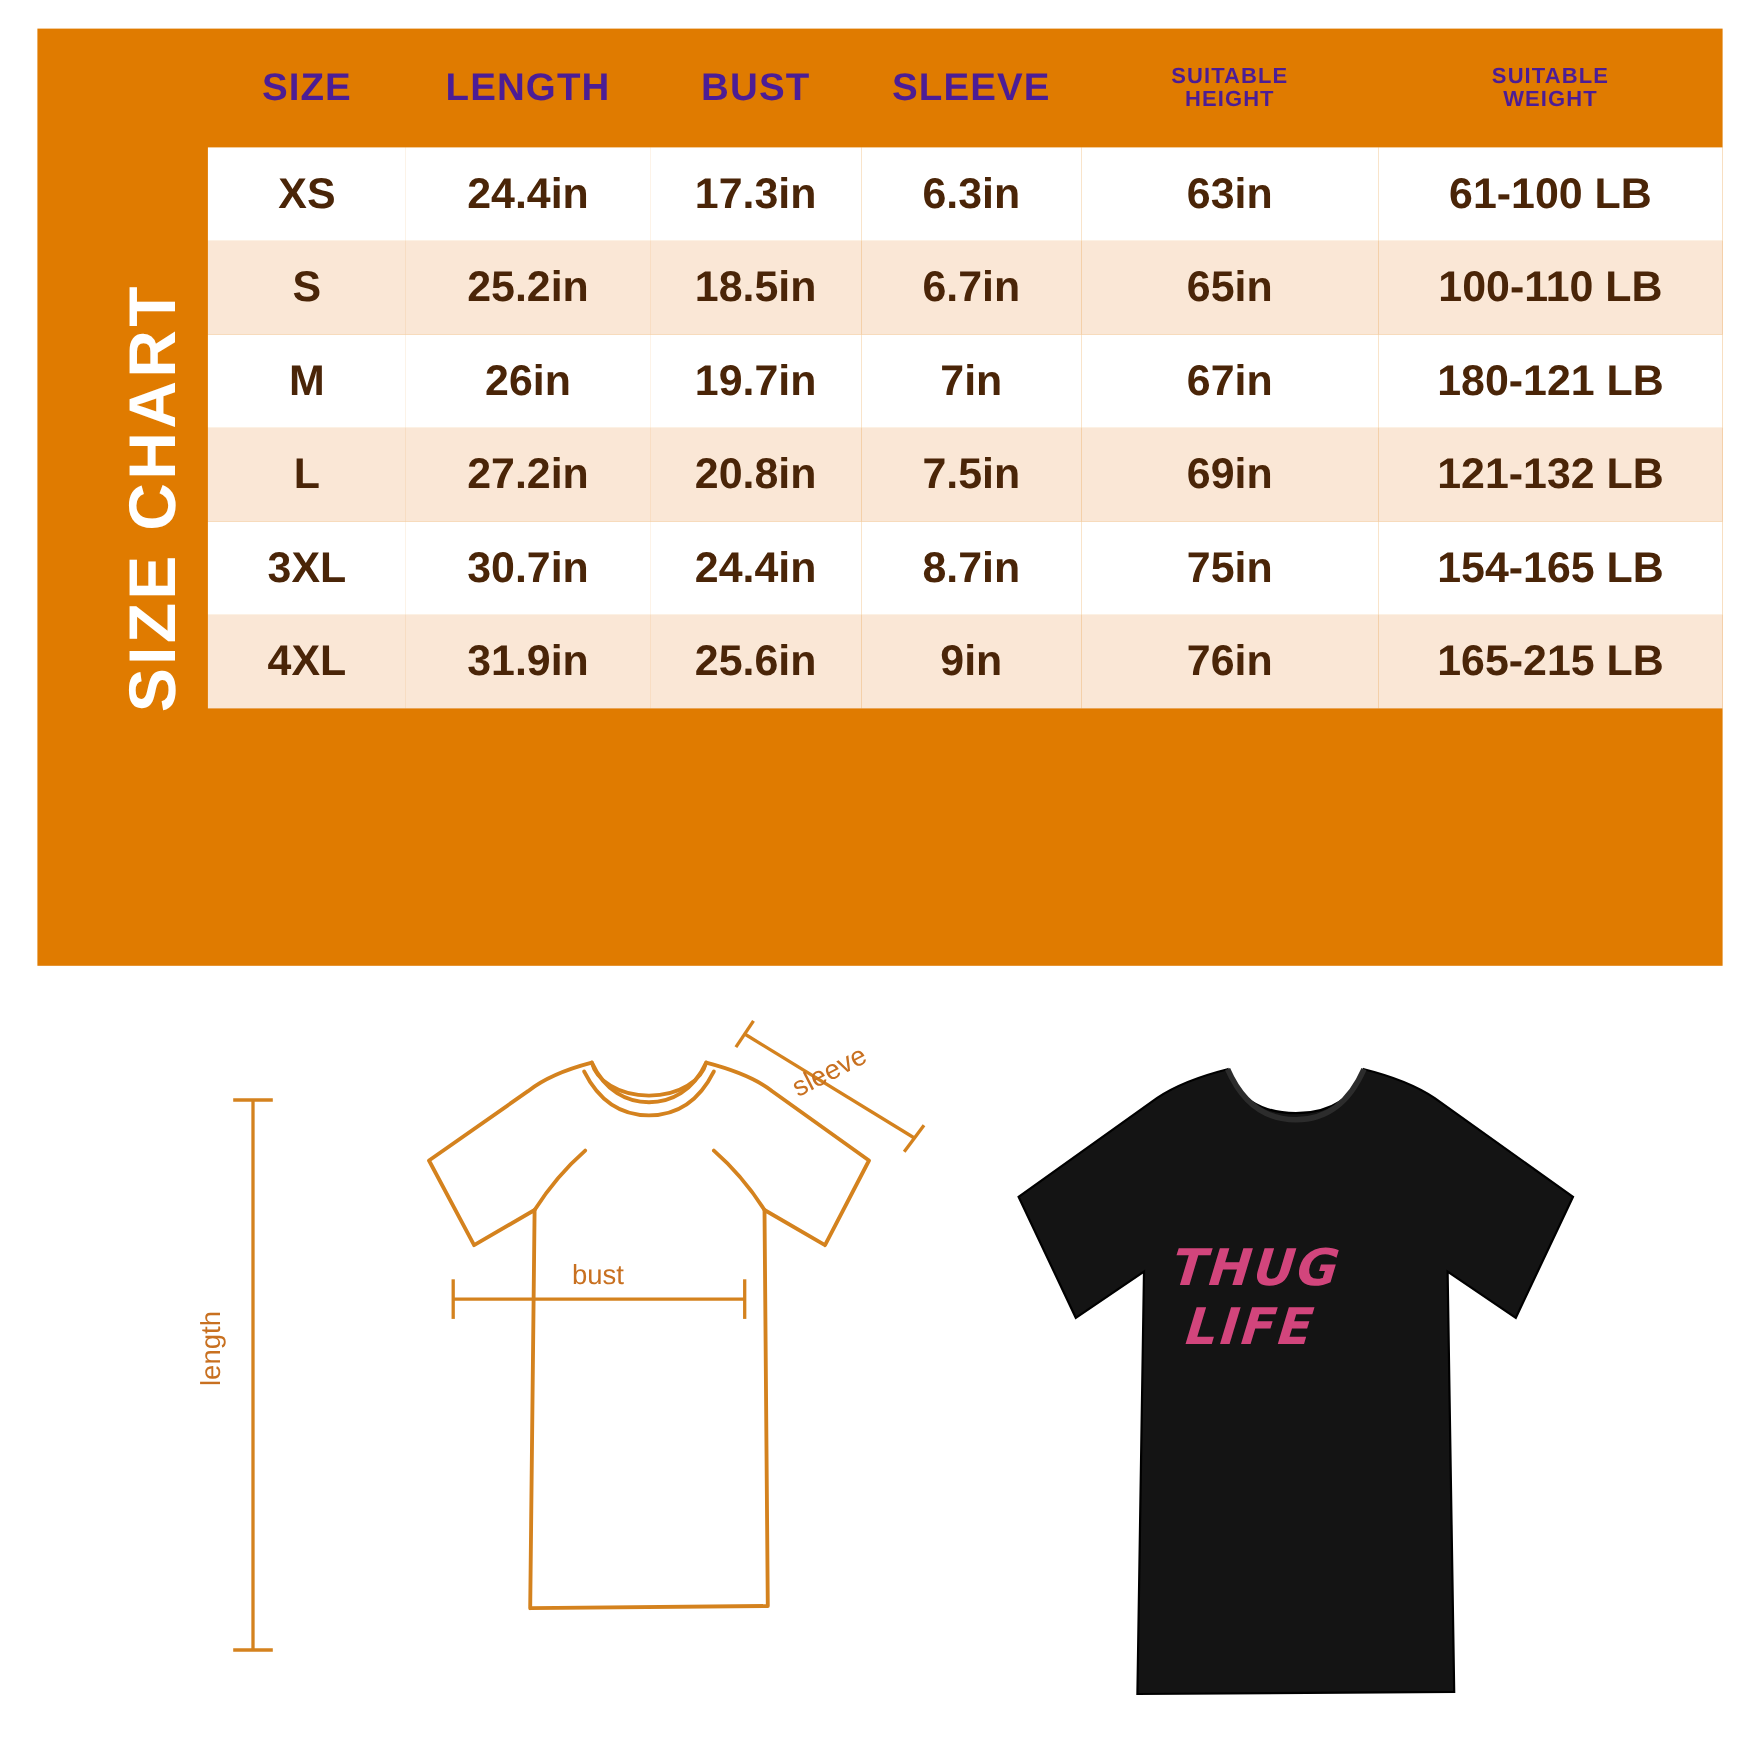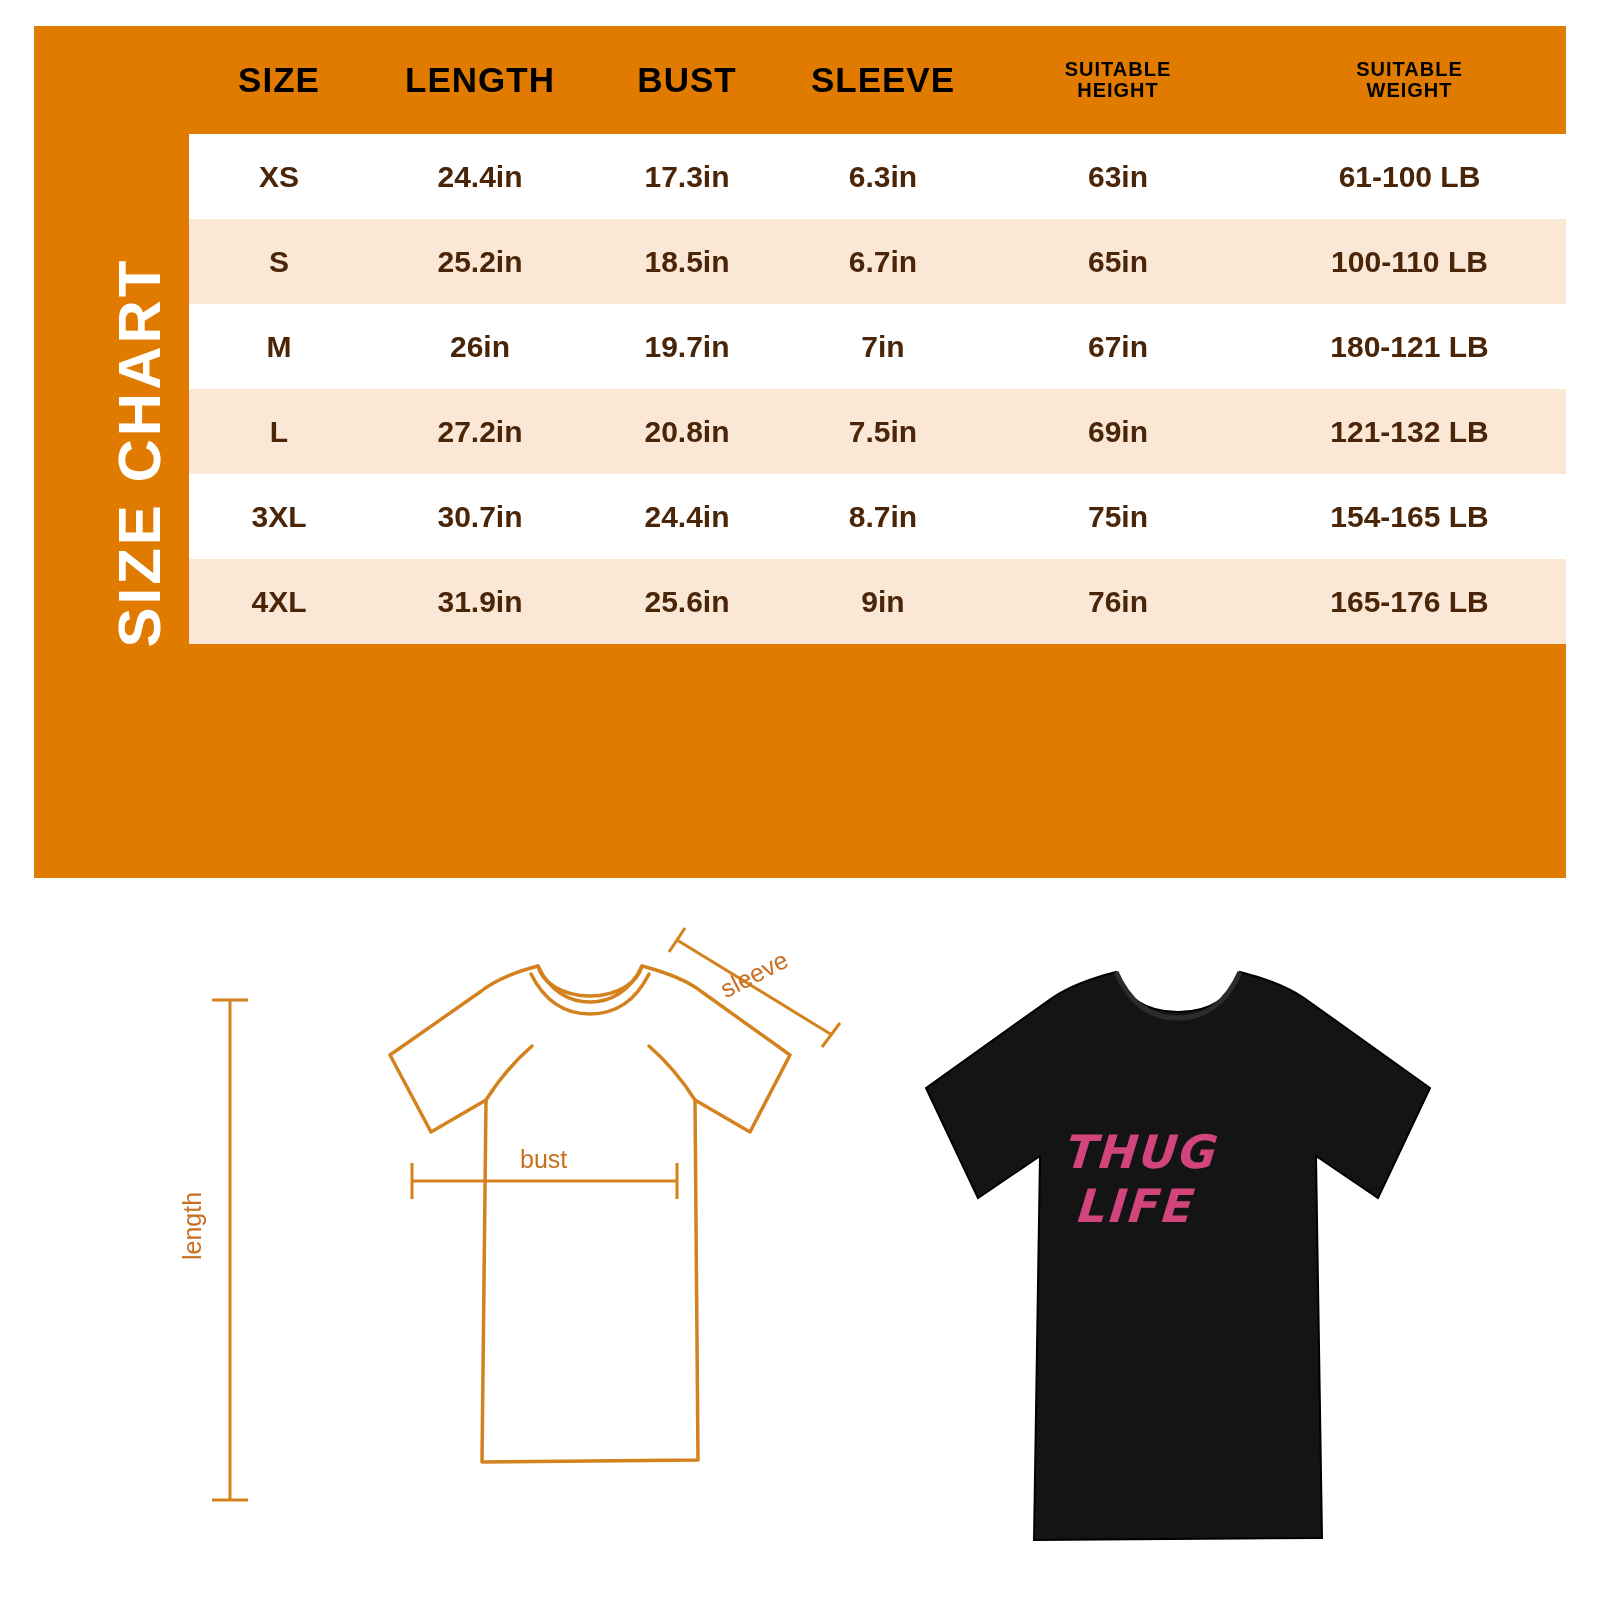--- a/index.html
+++ b/index.html
@@ -52,35 +52,35 @@
     width: 1377px;
     height: 852px;
   }
 
   table.size-table {
     width: 100%;
     border-collapse: collapse;
     table-layout: fixed;
   }
   table.size-table th {
-    color: #000000;
+    color: #4c1d95;
     font-size: 35px;
     font-weight: bold;
     letter-spacing: 1px;
     height: 106px;
     vertical-align: middle;
     line-height: 1.06;
     text-align: center;
   }
   table.size-table th.small {
     font-size: 20px;
   }
   table.size-table td {
     color: #4A2508;
-    font-size: 30px;
+    font-size: 39px;
     font-weight: bold;
     height: 83px;
     text-align: center;
     vertical-align: middle;
   }
   tr.row-odd td { background: #FFFFFF; }
   tr.row-even td { background: #FAE7D6; }
 
   
   col.c0 { width: 180px; }
@@ -218,21 +218,21 @@
           <td>8.7in</td>
           <td>75in</td>
           <td>154-165 LB</td>
         </tr>
         <tr class="row-even">
           <td>4XL</td>
           <td>31.9in</td>
           <td>25.6in</td>
           <td>9in</td>
           <td>76in</td>
-          <td>165-176 LB</td>
+          <td>165-215 LB</td>
         </tr>
       </tbody>
     </table>
   </div>
 </div>
 
 <div class="diagram-area">
 
   <svg width="820" height="700" viewBox="0 0 820 700" style="position:absolute;left:150px;top:0;">
     <g fill="none" stroke="#D4821E" stroke-width="3.5" stroke-linejoin="round" stroke-linecap="round">

